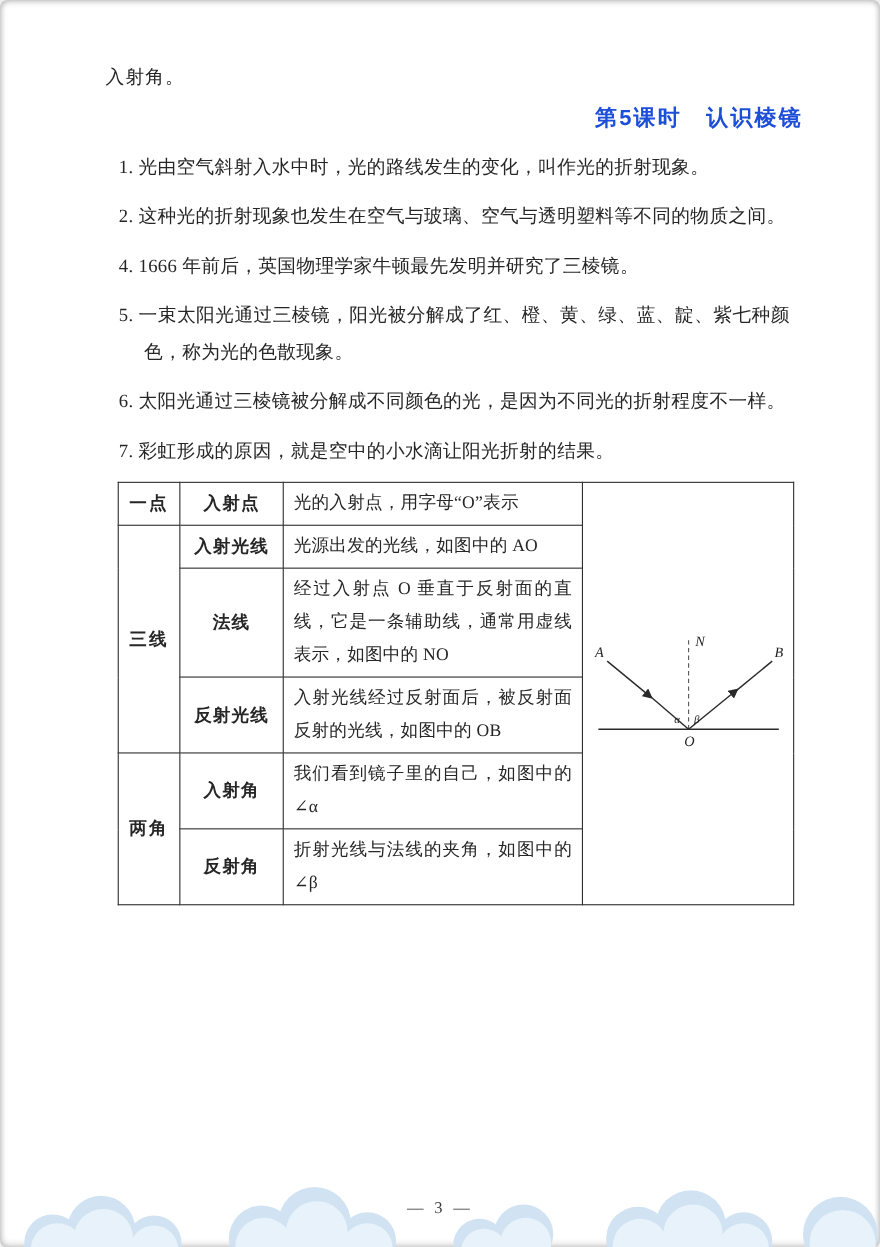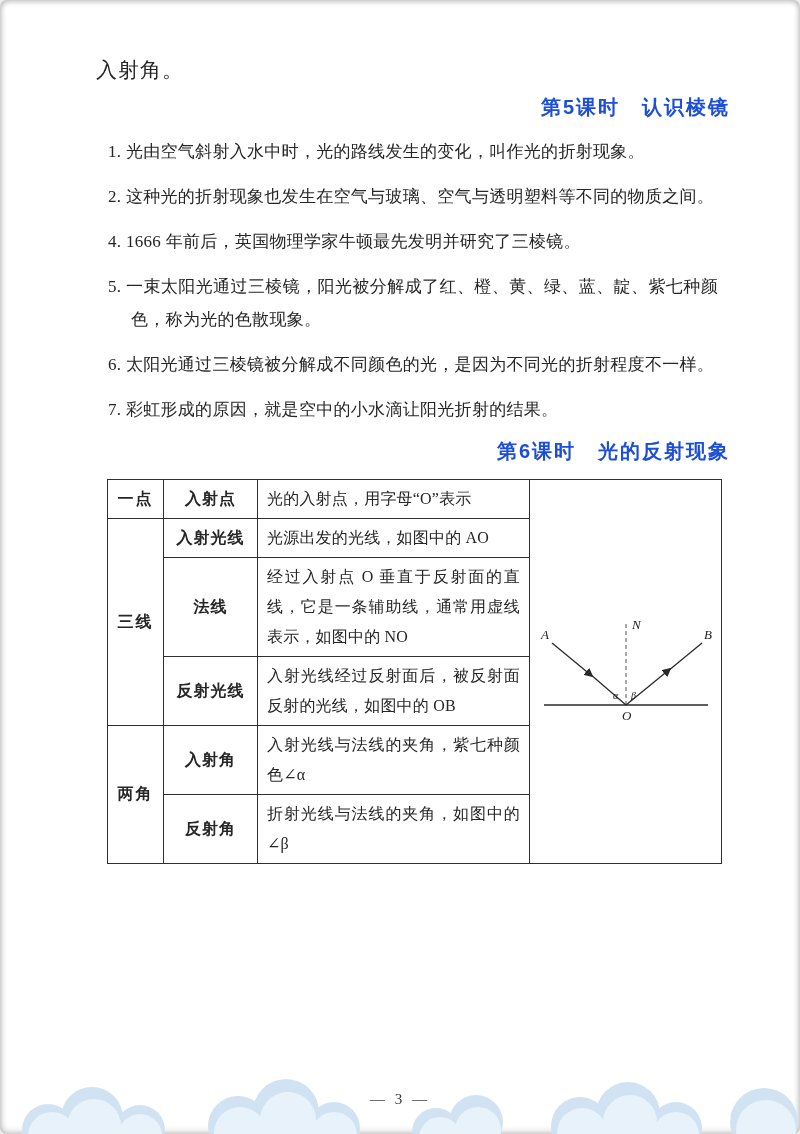--- a/index.html
+++ b/index.html
@@ -13,21 +13,21 @@
     box-shadow:
       inset 0 3px 5px rgba(0,0,0,.13),
       inset 0 -3px 6px rgba(0,0,0,.14),
       inset 3px 0 5px rgba(0,0,0,.08),
       inset -3px 0 5px rgba(0,0,0,.08);
     font-family:"Liberation Serif","DejaVu Serif",serif;
     color:#262626;
   }
   .content{padding:58px 70px 0 96px;}
   .carryover{
-    font-size:21px;letter-spacing:1px;line-height:24px;margin:0;
+    font-size:17px;letter-spacing:1px;line-height:24px;margin:0;
   }
   .lesson-title{
     font-family:"Liberation Sans","DejaVu Sans",sans-serif;
     font-size:20px;font-weight:bold;text-align:right;
     letter-spacing:2px;color:#1d4ed8;
     margin:12px 0 14px 0;
   }
   .items{margin:0;}
   .item{
     font-size:17px;line-height:33px;letter-spacing:.3px;
@@ -75,21 +75,20 @@
 
     <div class="items">
       <p class="item">1. 光由空气斜射入水中时，光的路线发生的变化，叫作光的折射现象。</p>
       <p class="item">2. 这种光的折射现象也发生在空气与玻璃、空气与透明塑料等不同的物质之间。</p>
       <p class="item">4. 1666 年前后，英国物理学家牛顿最先发明并研究了三棱镜。</p>
       <p class="item">5. 一束太阳光通过三棱镜，阳光被分解成了红、橙、黄、绿、蓝、靛、紫七种颜色，称为光的色散现象。</p>
       <p class="item">6. 太阳光通过三棱镜被分解成不同颜色的光，是因为不同光的折射程度不一样。</p>
       <p class="item">7. 彩虹形成的原因，就是空中的小水滴让阳光折射的结果。</p>
     </div>
 
-    <h2 class="lesson-title">第6课时　光的反射现象</h2>
 
 
     <table class="ktable">
       <colgroup>
         <col style="width:56px">
           <col style="width:94px">
           <col style="width:272px">
           <col style="width:192px">
       </colgroup>
       <tbody>
@@ -133,21 +132,21 @@
           <td class="term">法线</td>
           <td class="desc">经过入射点 O 垂直于反射面的直线，它是一条辅助线，通常用虚线表示，如图中的 NO</td>
         </tr>
         <tr>
           <td class="term">反射光线</td>
           <td class="desc">入射光线经过反射面后，被反射面反射的光线，如图中的 OB</td>
         </tr>
         <tr>
           <td class="cat" rowspan="2">两角</td>
           <td class="term">入射角</td>
-          <td class="desc">入射光线与法线的夹角，紫七种颜色∠α</td>
+          <td class="desc">我们看到镜子里的自己，如图中的∠α</td>
         </tr>
         <tr>
           <td class="term">反射角</td>
           <td class="desc">折射光线与法线的夹角，如图中的∠β</td>
         </tr>
       </tbody>
     </table>
 
   </div>
 

